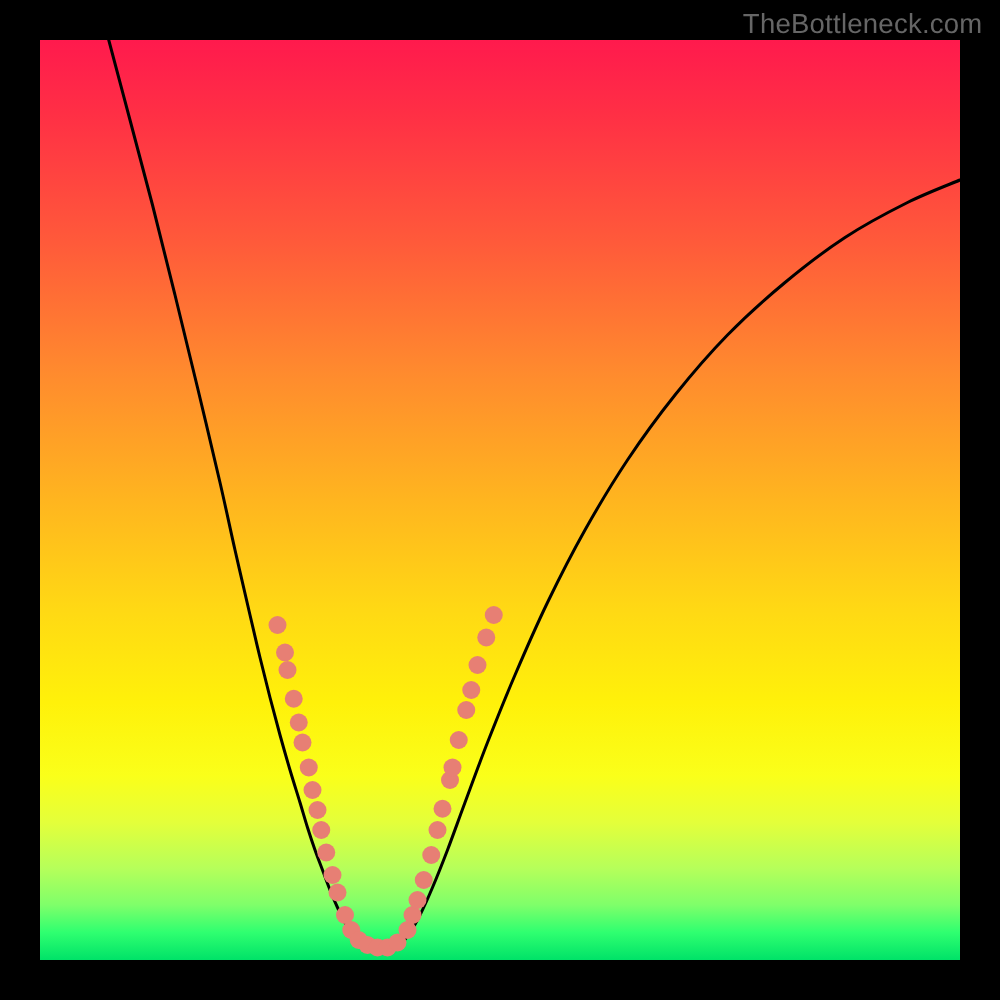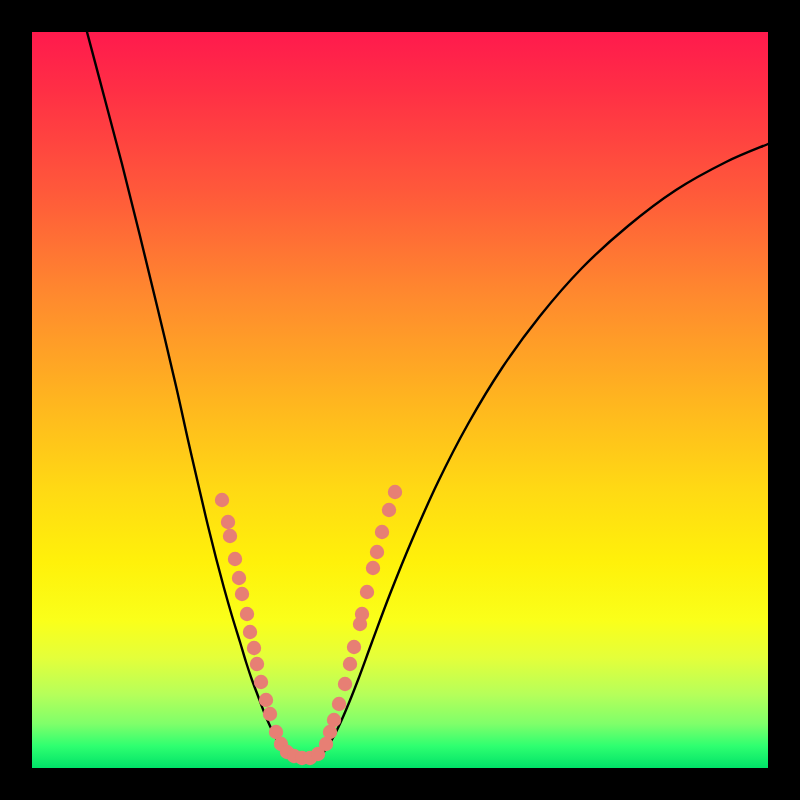--- a/index.html
+++ b/index.html
@@ -95,13 +95,14 @@
           <circle cx="330" cy="582" r="7.2" fill="#e77f74"></circle>
           <circle cx="335" cy="560" r="7.2" fill="#e77f74"></circle>
           <circle cx="341" cy="536" r="7.2" fill="#e77f74"></circle>
           <circle cx="345" cy="520" r="7.2" fill="#e77f74"></circle>
           <circle cx="350" cy="500" r="7.2" fill="#e77f74"></circle>
           <circle cx="357" cy="478" r="7.2" fill="#e77f74"></circle>
           <circle cx="363" cy="460" r="7.2" fill="#e77f74"></circle>
         </g>
     </svg>
   </div>
+  <div class="watermark">TheBottleneck.com</div>
 </div>
 
 </body></html>

